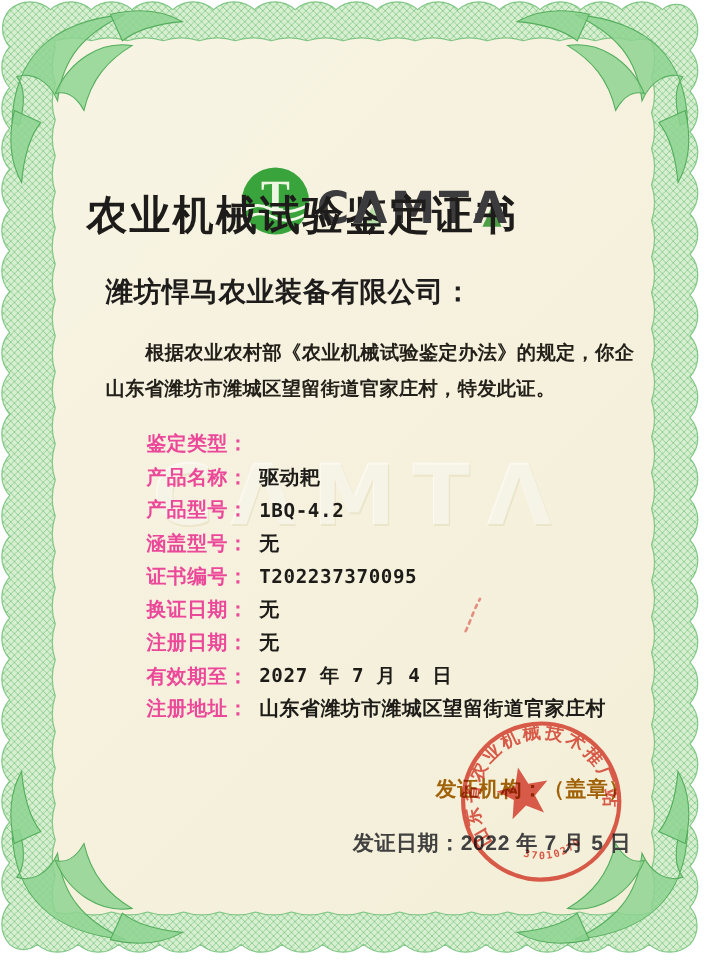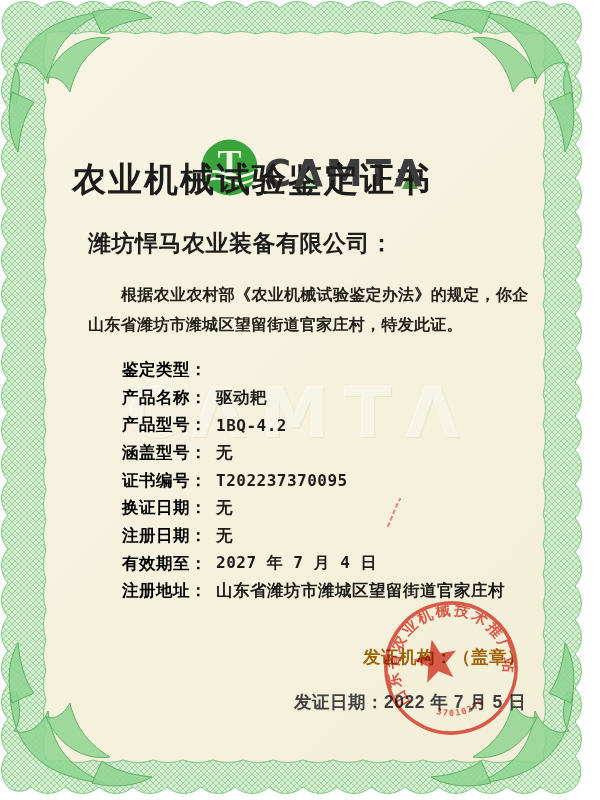--- a/index.html
+++ b/index.html
@@ -50,21 +50,21 @@
     position:absolute;left:88px;top:228px;
     font-size:23px;font-weight:700;color:#1e1d1b;letter-spacing:0.5px;
   }
   .body-par{position:absolute;left:88px;top:280px;width:460px;
     font-size:16px;font-weight:700;color:#222019;line-height:29.5px;letter-spacing:0.3px;}
   .body-line{white-space:nowrap;}
   .body-line.indent{padding-left:33px;}
   
   .fields{position:absolute;left:122px;top:356px;}
   .frow{height:27.7px;display:flex;align-items:center;white-space:nowrap;}
-  .flabel{font-size:16.5px;font-weight:700;color:#000000;letter-spacing:0.5px;}
+  .flabel{font-size:16.5px;font-weight:700;color:#ec4899;letter-spacing:0.5px;}
   .fvalue{font-size:16.5px;font-weight:700;color:#1d1c18;margin-left:9px;letter-spacing:0.5px;}
   .fvalue.mono{font-family:"DejaVu Sans Mono","Liberation Mono",monospace;font-size:16px;}
   .issuer-line{
     position:absolute;left:363px;top:645px;font-size:17.5px;font-weight:700;
     color:#a16207;letter-spacing:0.5px;white-space:nowrap;
   }
   .date-line{
     position:absolute;left:294px;top:690px;font-size:17.5px;font-weight:700;
     color:#404040;letter-spacing:0.5px;white-space:nowrap;
   }

